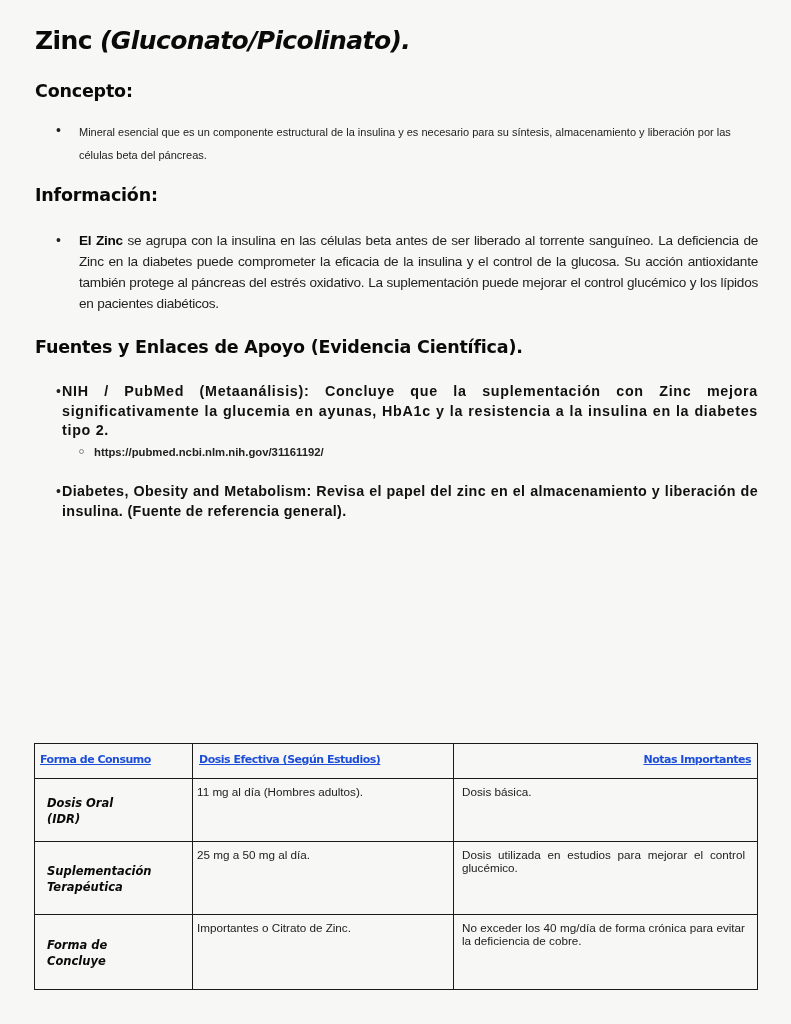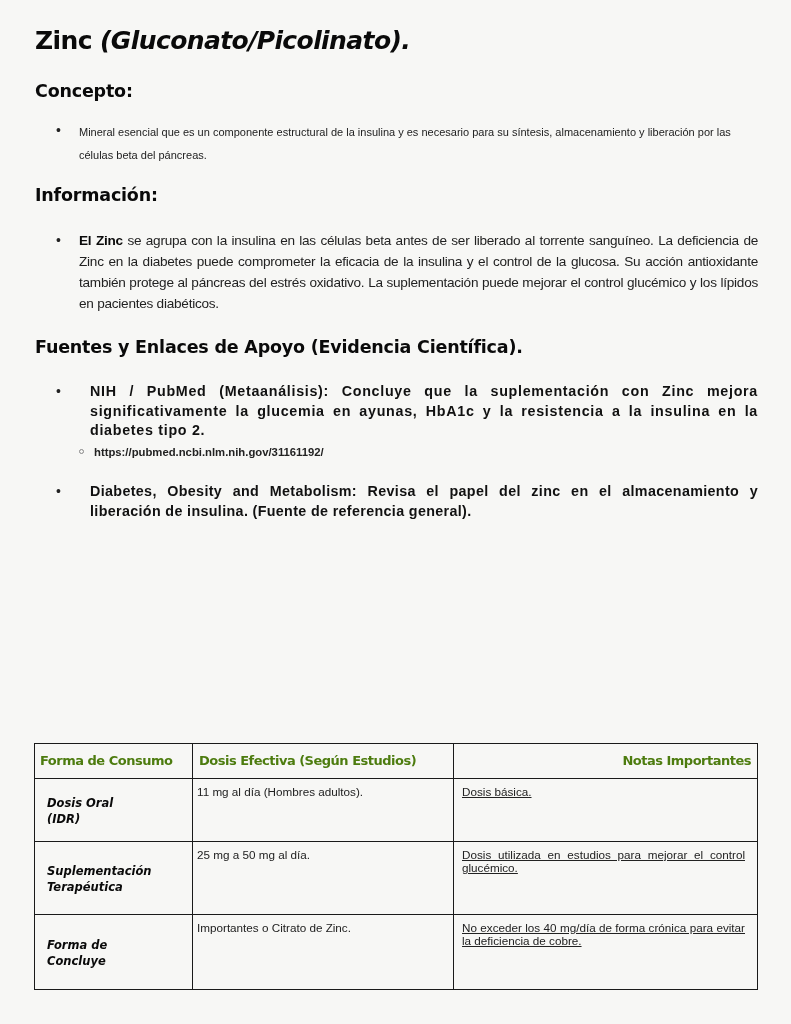--- a/index.html
+++ b/index.html
@@ -33,21 +33,21 @@
       font-size: 14px; line-height: 19px; color: #222;
     }
     .bullet-text {
       margin-left: 23px;
       font-size: 11px; line-height: 23px; color: #222;
     }
     .bullet-text.tight { font-size: 13.6px; letter-spacing: -0.25px; text-align: justify; line-height: 21px; }
     .bullet-text b { font-weight: bold; color: #0a0a0a; }
 
     .src-text {
-      margin-left: 34px;
+      margin-left: 6px;
       font-weight: bold; font-size: 14.3px; line-height: 19.5px;
       letter-spacing: 0.35px; color: #111; text-align: justify;
     }
     .src-text.loose { letter-spacing: 0.7px; }
     .sub-item {
       margin-left: 23px; margin-top: 3px; position: relative;
       font-size: 11.3px; line-height: 16px; color: #222; padding-left: 15px; font-weight: bold;
     }
     .sub-item .circ {
       position: absolute; left: 0; top: 5px;
@@ -59,32 +59,32 @@
       width: 723px; border-collapse: collapse;
       table-layout: fixed;
     }
     table.dose td, table.dose th {
       border: 1.3px solid #1a1a1a;
       vertical-align: top;
       text-align: left;
     }
     table.dose th {
       font-family: "DejaVu Sans", sans-serif;
-      font-weight: bold; font-size: 13px; letter-spacing: -0.5px;
-      padding: 9px 6px 6px 6px; height: 35px; white-space: nowrap; color: #4d7c0f;
+      font-weight: bold; font-size: 11px; letter-spacing: -0.5px;
+      padding: 9px 6px 6px 6px; height: 35px; white-space: nowrap; color: #1d4ed8; text-decoration: underline;
     }
     table.dose th.c1 { padding-left: 5px; }
     table.dose th.c3 { padding-left: 11px; text-align: right; }
     table.dose td { font-size: 11.7px; line-height: 13px; color: #222; padding: 6px 4px 4px 4px; }
     table.dose td.label {
       font-family: "DejaVu Sans", sans-serif;
       font-weight: bold; font-style: italic; font-size: 11.5px; line-height: 16px;
       color: #0a0a0a; vertical-align: middle; padding-left: 12px;
     }
-    table.dose td.note { text-align: justify; padding-left: 8px; padding-right: 12px; text-decoration: underline; }
+    table.dose td.note { text-align: justify; padding-left: 8px; padding-right: 12px; }
   </style>
 </head>
 <body>
 
 <div class="page">
 
   <h1 class="title"><span>Zinc </span><span class="it">(Gluconato/Picolinato).</span></h1>
 
   <h2 class="h2" style="top:81px;">Concepto:</h2>
   <div class="bullet-block" style="top:121px;">

